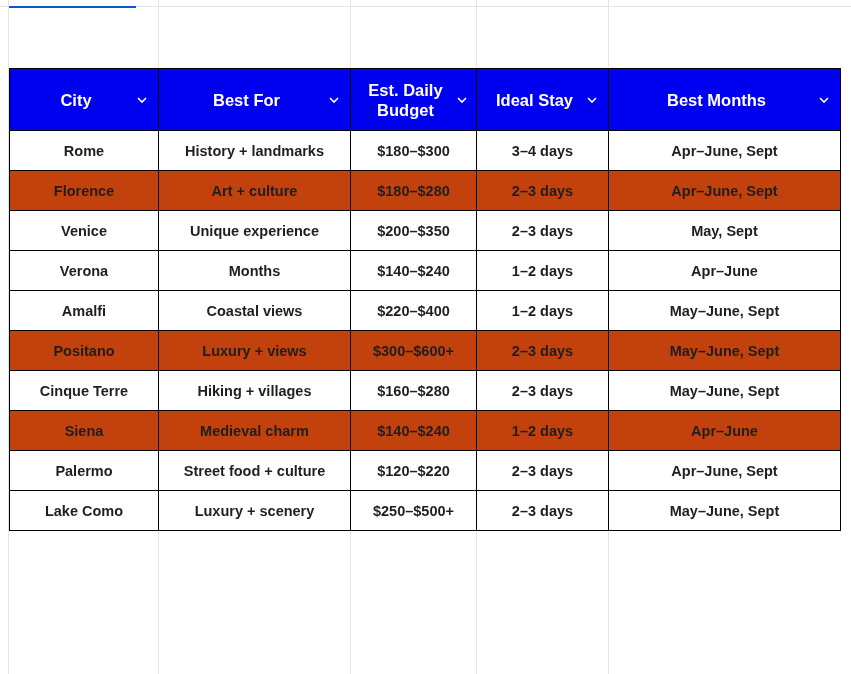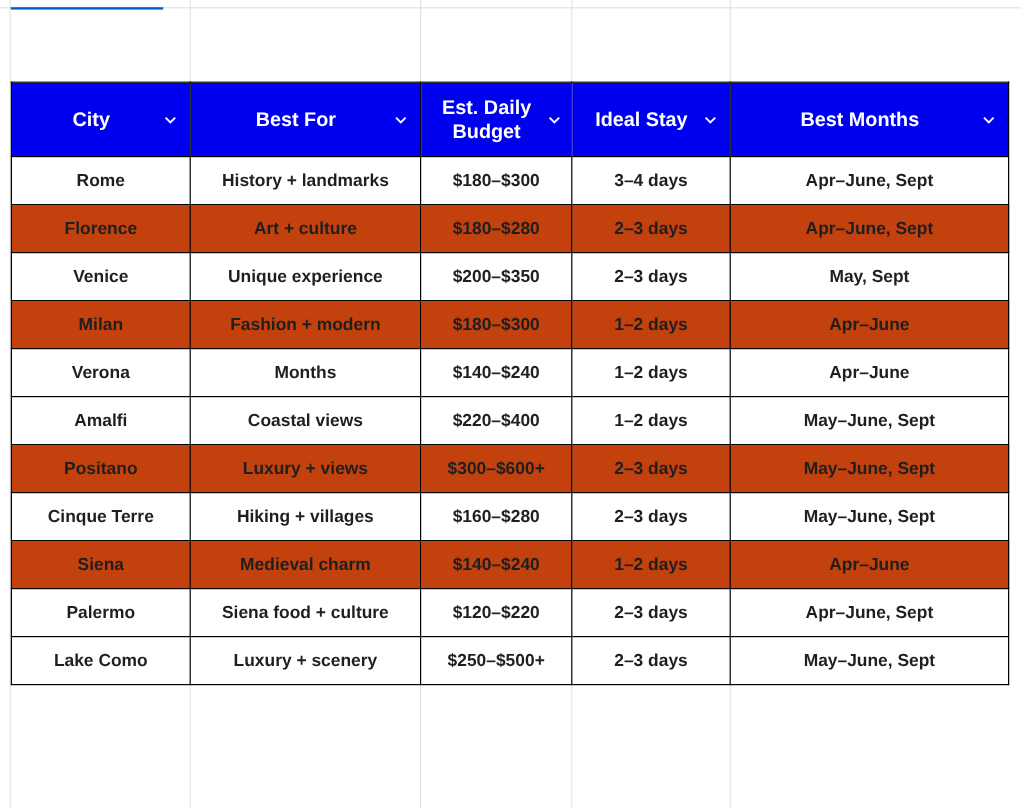--- a/index.html
+++ b/index.html
@@ -189,27 +189,20 @@
         <td>2–3 days</td>
         <td>Apr–June, Sept</td>
       </tr>
       <tr>
         <td>Venice</td>
         <td>Unique experience</td>
         <td>$200–$350</td>
         <td>2–3 days</td>
         <td>May, Sept</td>
       </tr>
-      <tr class="alt">
-        <td>Milan</td>
-        <td>Fashion + modern</td>
-        <td>$180–$300</td>
-        <td>1–2 days</td>
-        <td>Apr–June</td>
-      </tr>
       <tr>
         <td>Verona</td>
         <td>Months</td>
         <td>$140–$240</td>
         <td>1–2 days</td>
         <td>Apr–June</td>
       </tr>
       <tr>
         <td>Amalfi</td>
         <td>Coastal views</td>
@@ -233,21 +226,21 @@
       </tr>
       <tr class="alt">
         <td>Siena</td>
         <td>Medieval charm</td>
         <td>$140–$240</td>
         <td>1–2 days</td>
         <td>Apr–June</td>
       </tr>
       <tr>
         <td>Palermo</td>
-        <td>Siena food + culture</td>
+        <td>Street food + culture</td>
         <td>$120–$220</td>
         <td>2–3 days</td>
         <td>Apr–June, Sept</td>
       </tr>
       <tr>
         <td>Lake Como</td>
         <td>Luxury + scenery</td>
         <td>$250–$500+</td>
         <td>2–3 days</td>
         <td>May–June, Sept</td>

